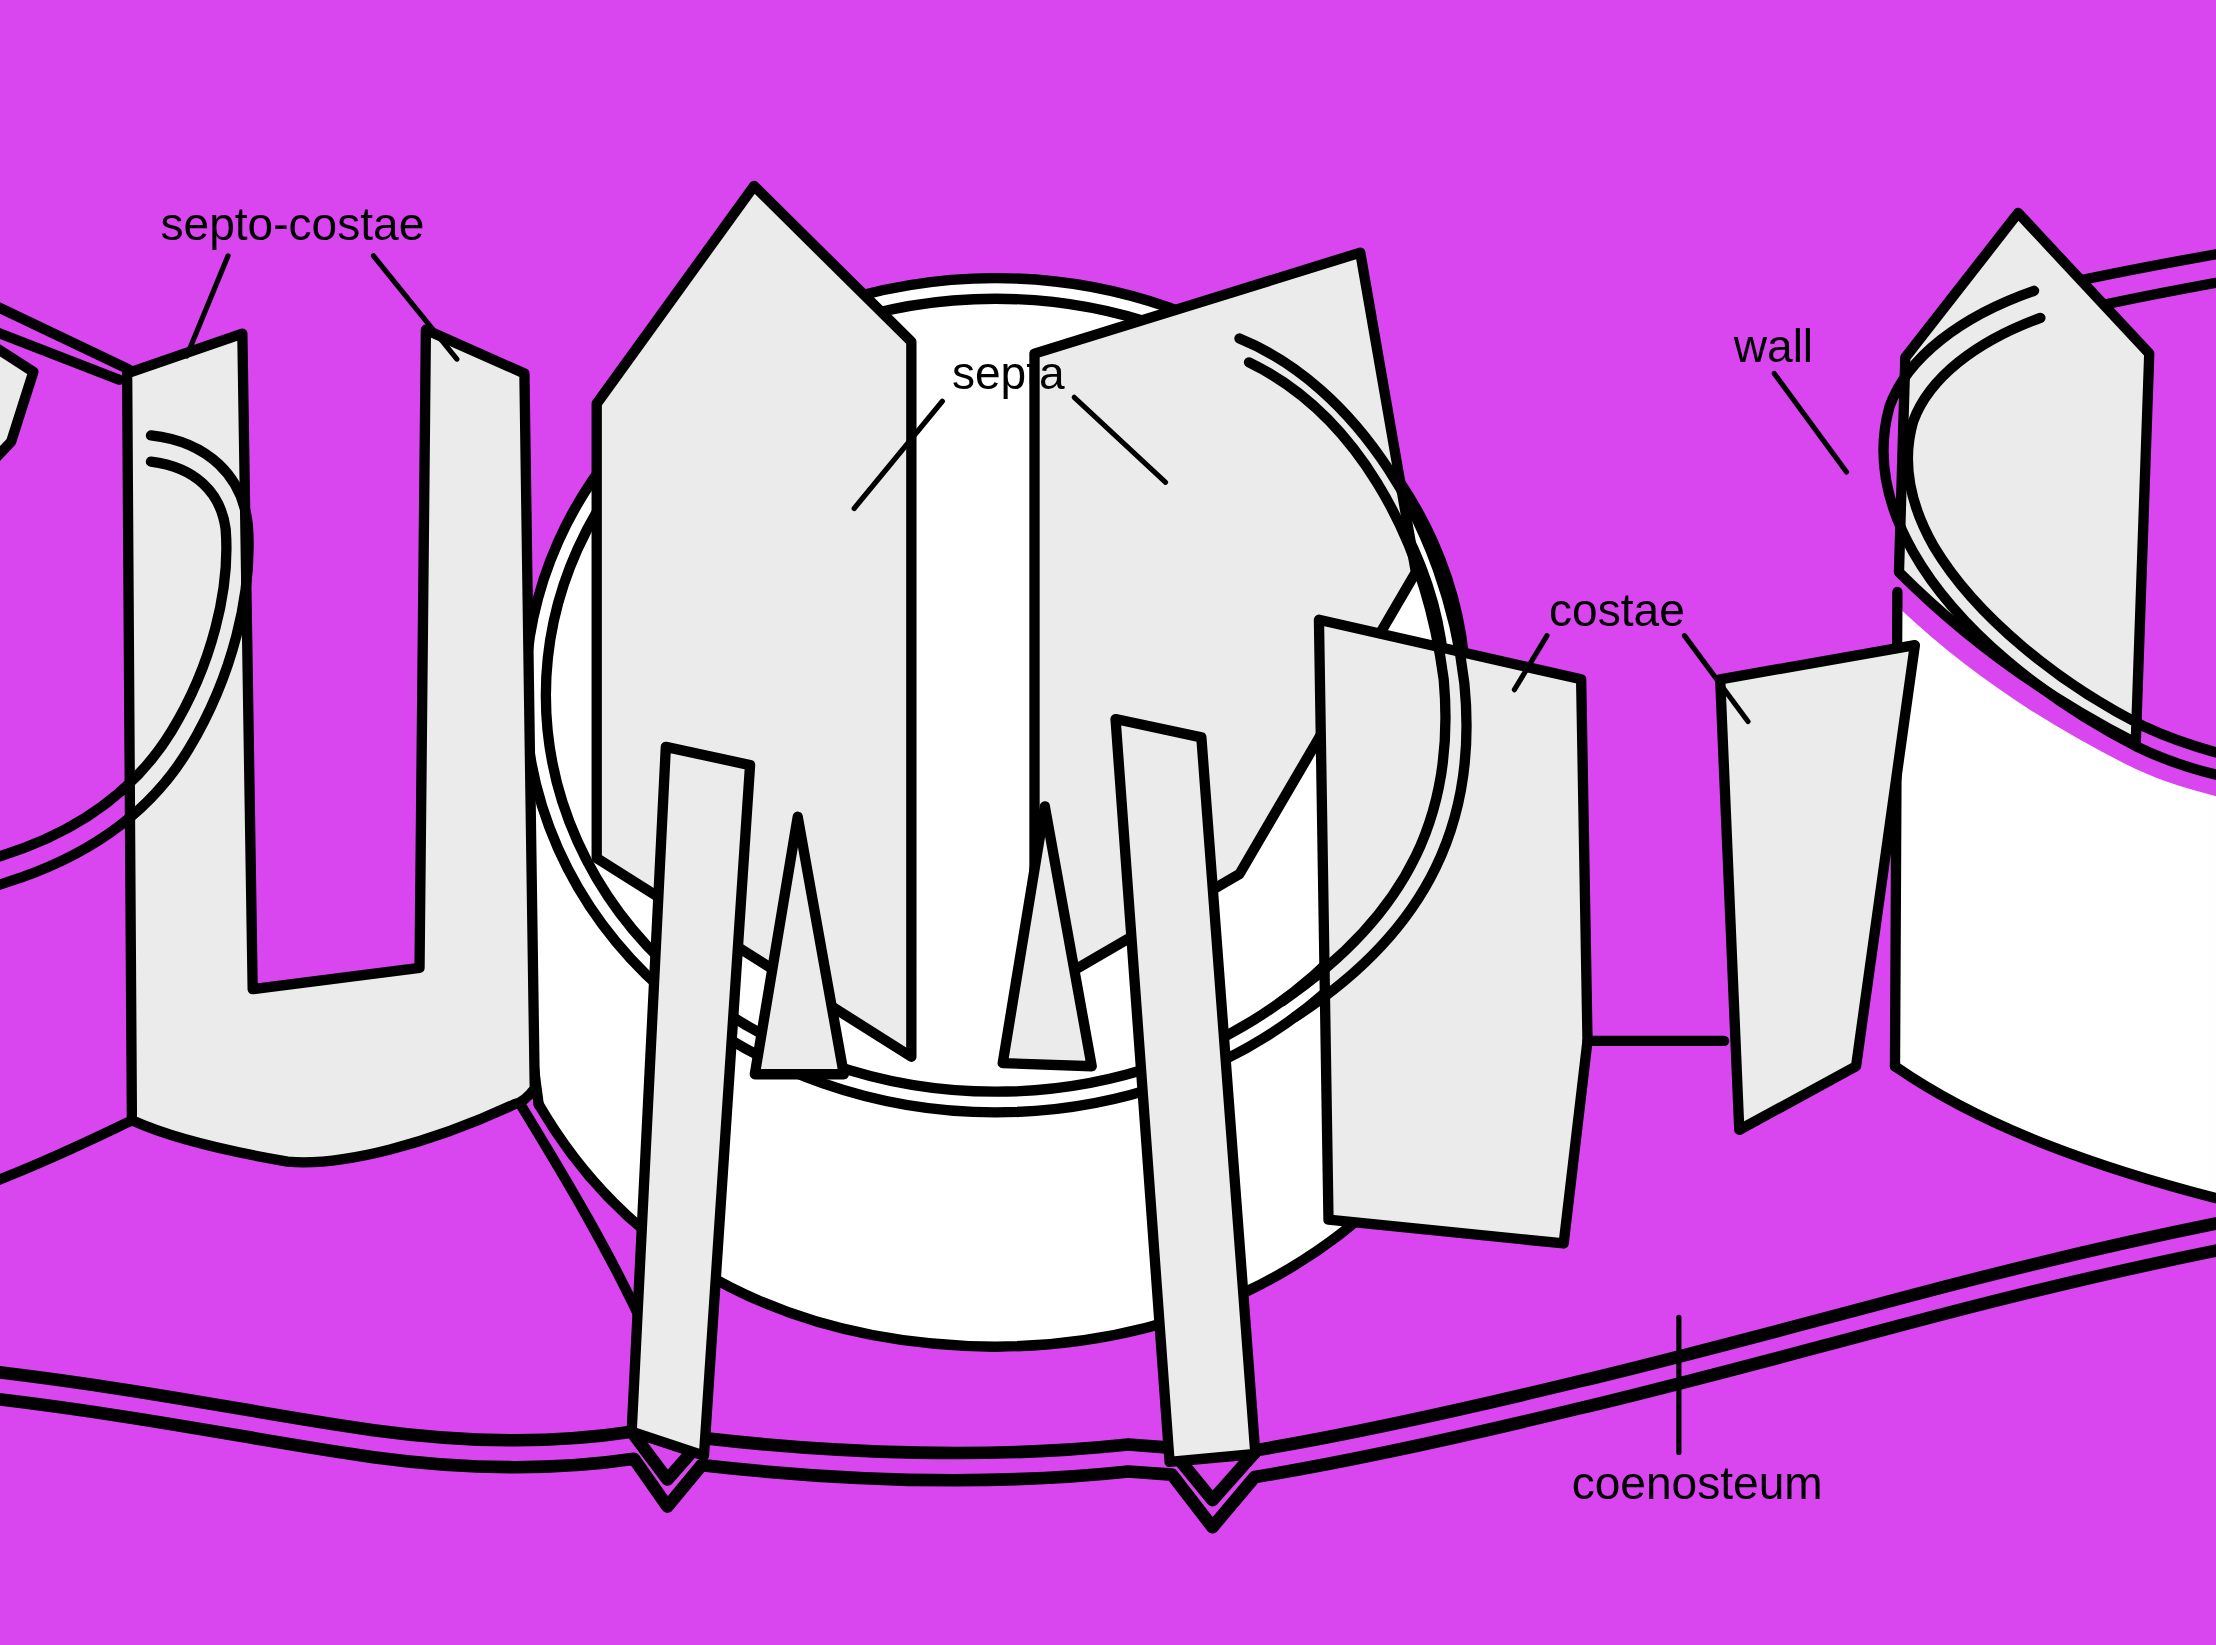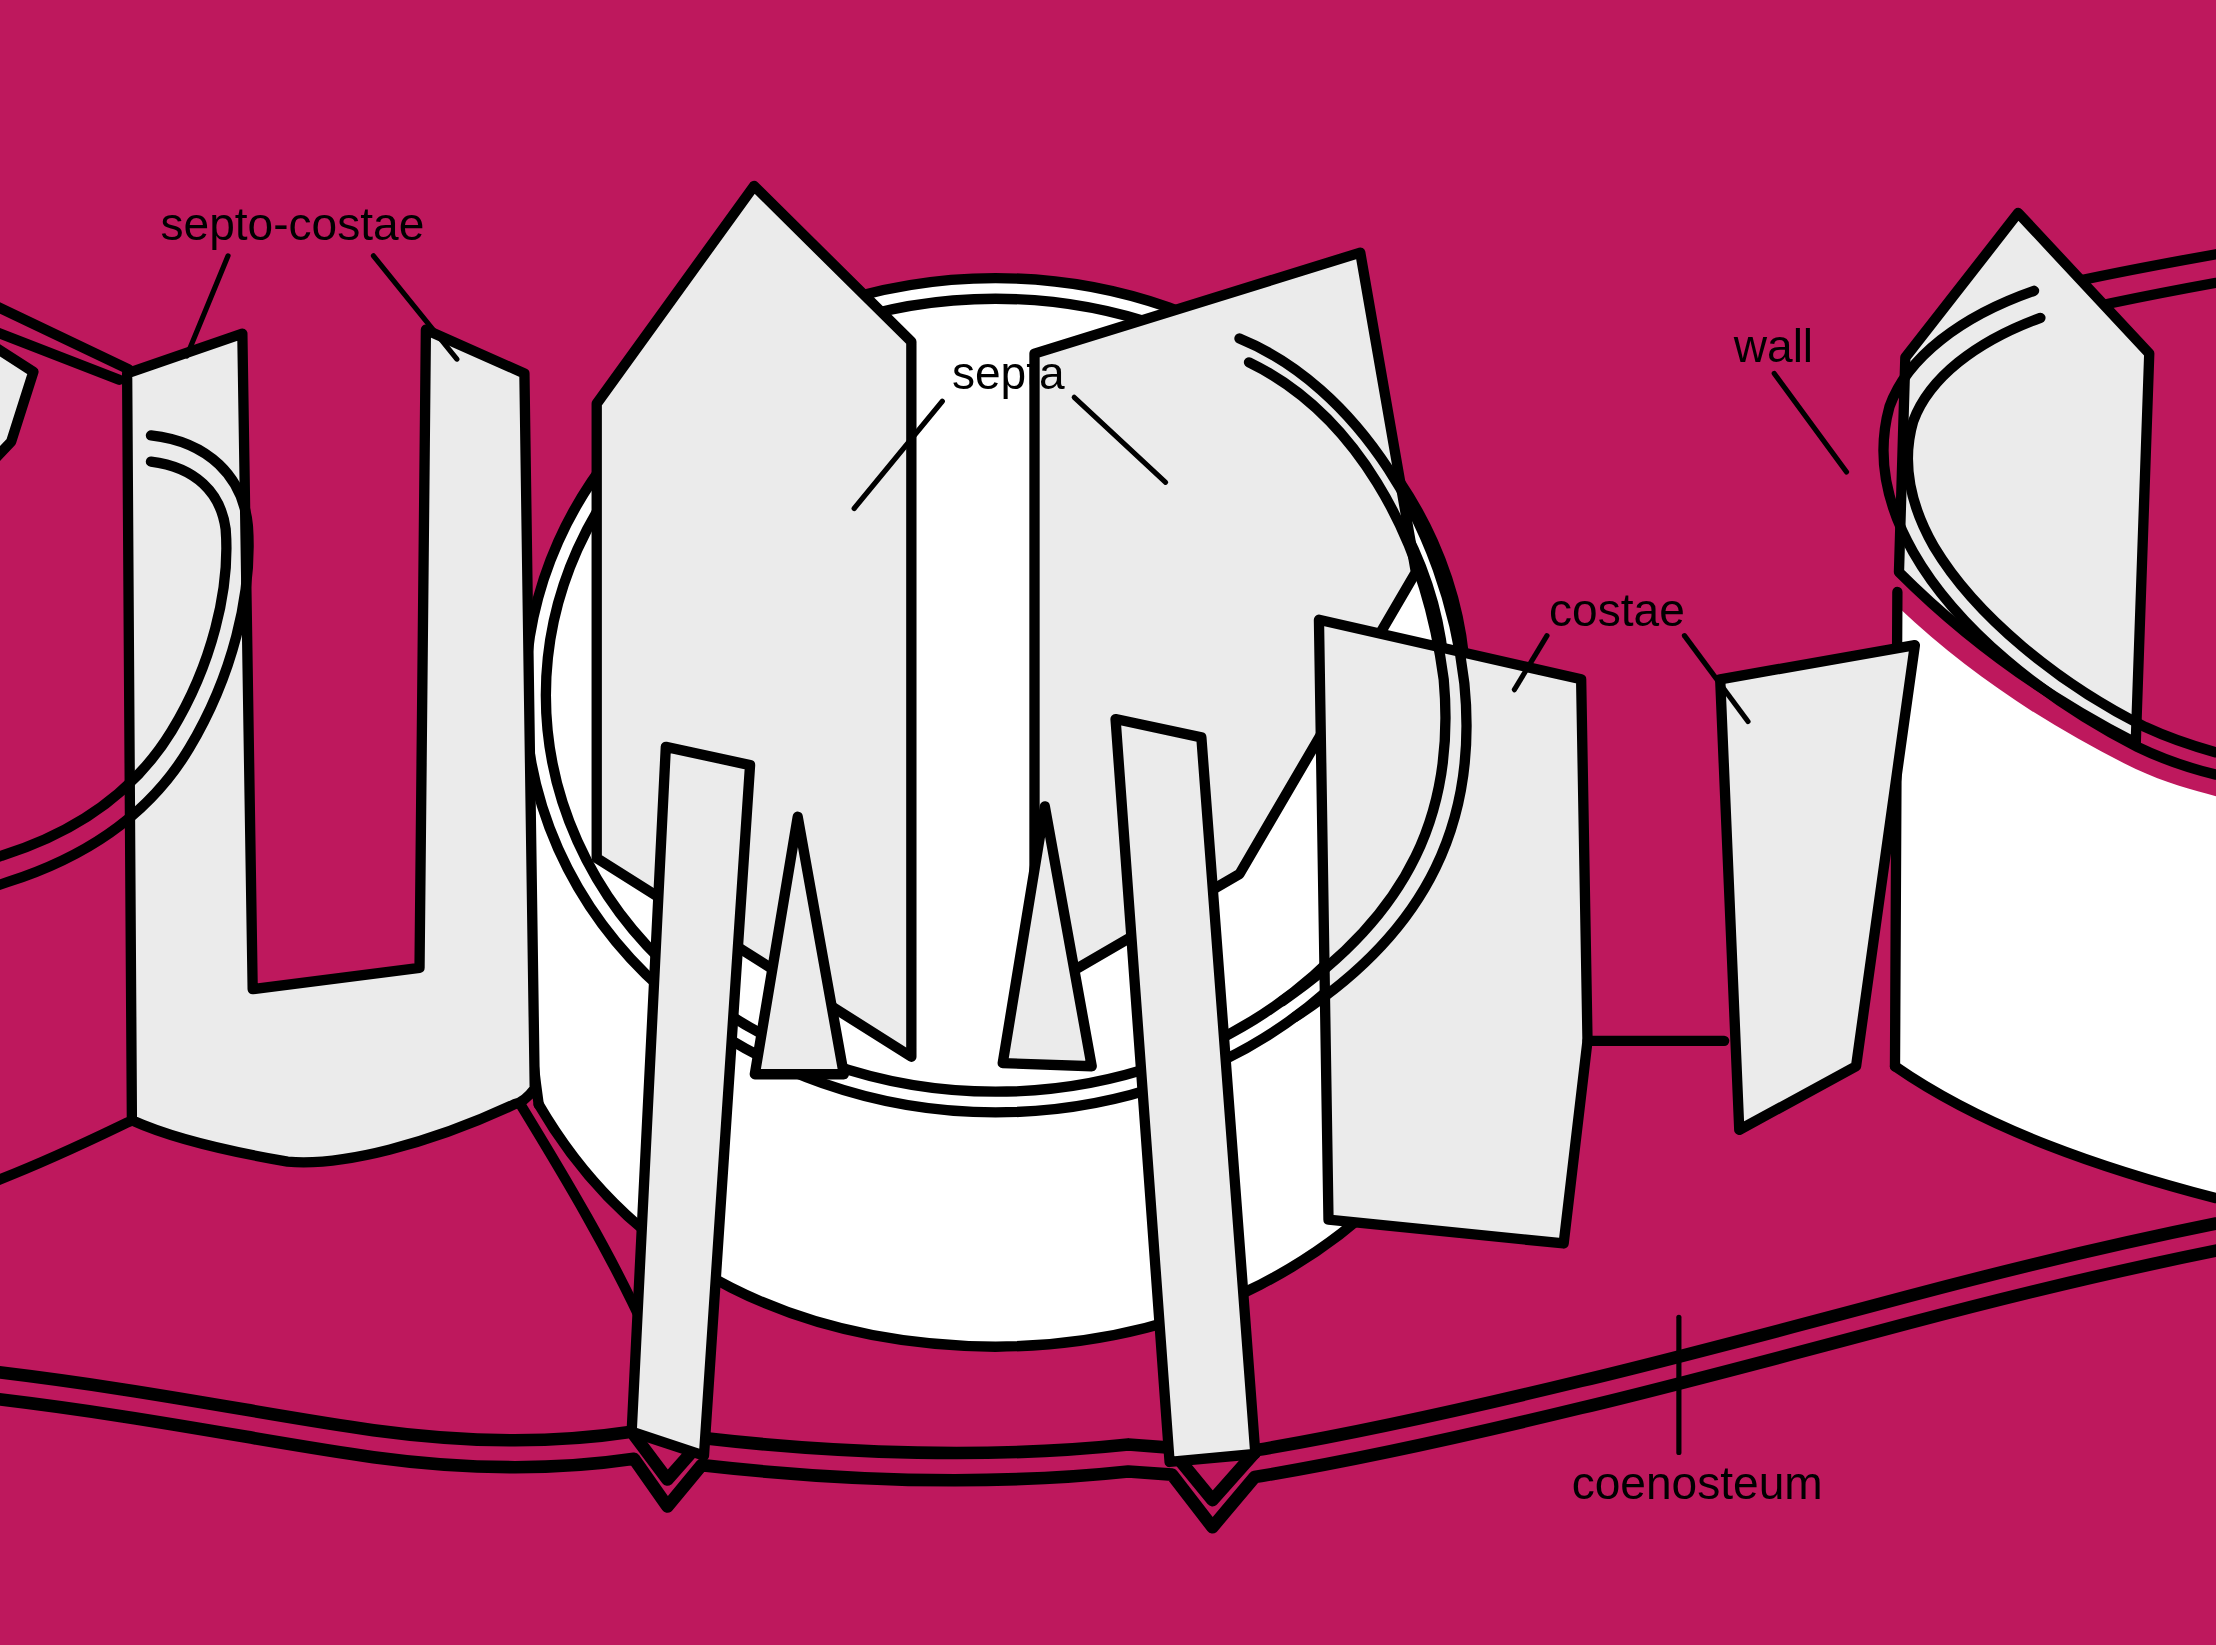--- a/index.html
+++ b/index.html
@@ -7,21 +7,21 @@
     padding: 0;
     background: #ffffff;
     font-family: "Liberation Sans", sans-serif;
   }
   .stage {
     width: 100vw;
     height: 100vh;
     display: flex;
     align-items: flex-start;
     justify-content: flex-start;
-    background: #be185d;
+    background: #d946ef;
     overflow: hidden;
   }
   svg { display: block; width: 100%; height: auto; }
   .ln   { fill: none; stroke: #000; stroke-width: 13; stroke-linecap: round; stroke-linejoin: round; }
   .lnth { fill: none; stroke: #000; stroke-width: 16; stroke-linecap: round; stroke-linejoin: round; }
   .plate { fill: #ebebeb; stroke: #000; stroke-width: 13; stroke-linejoin: round; }
   .whitefill { fill: #ffffff; stroke: none; }
   .leader { fill: none; stroke: #000; stroke-width: 6.5; stroke-linecap: round; }
   .lbl { fill: #000; font-size: 58px; font-family: "Liberation Sans", sans-serif; }
 </style>

